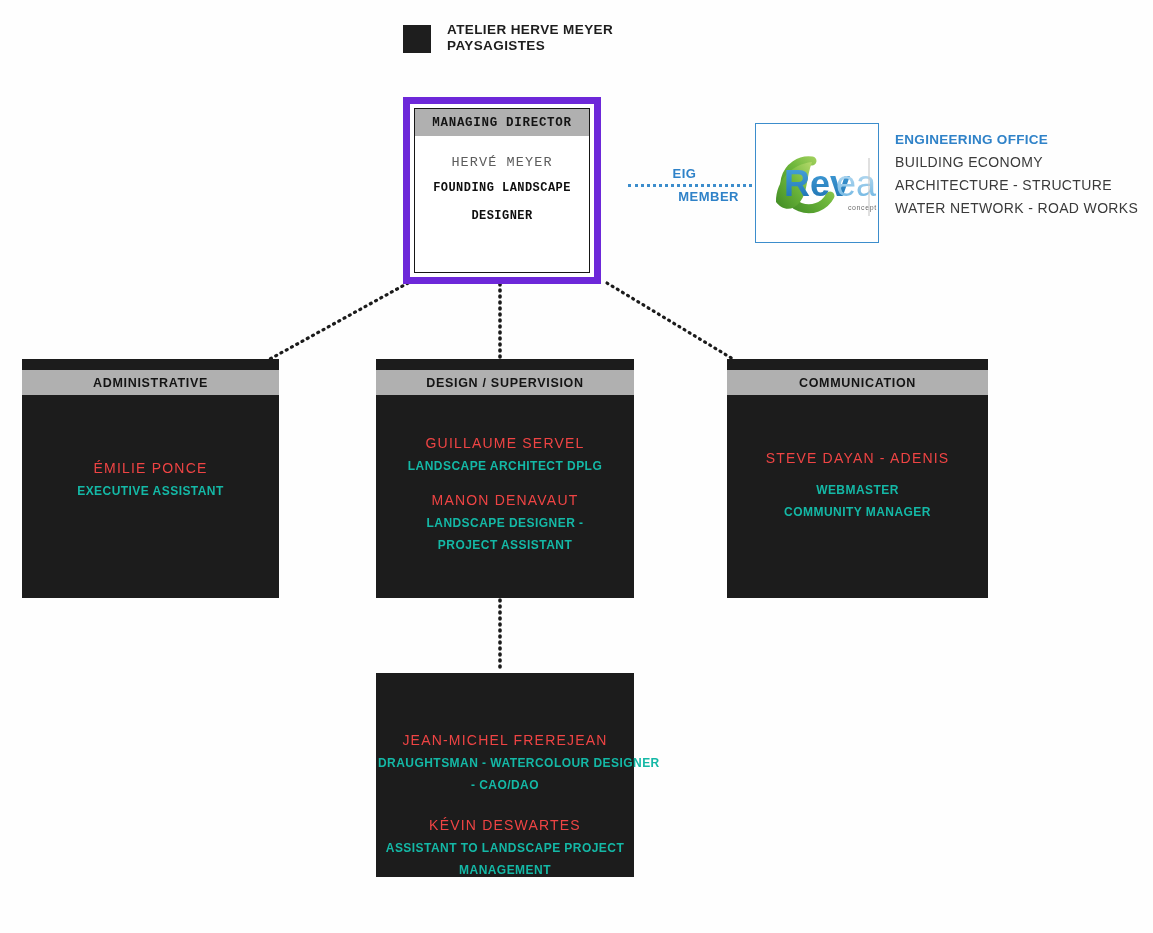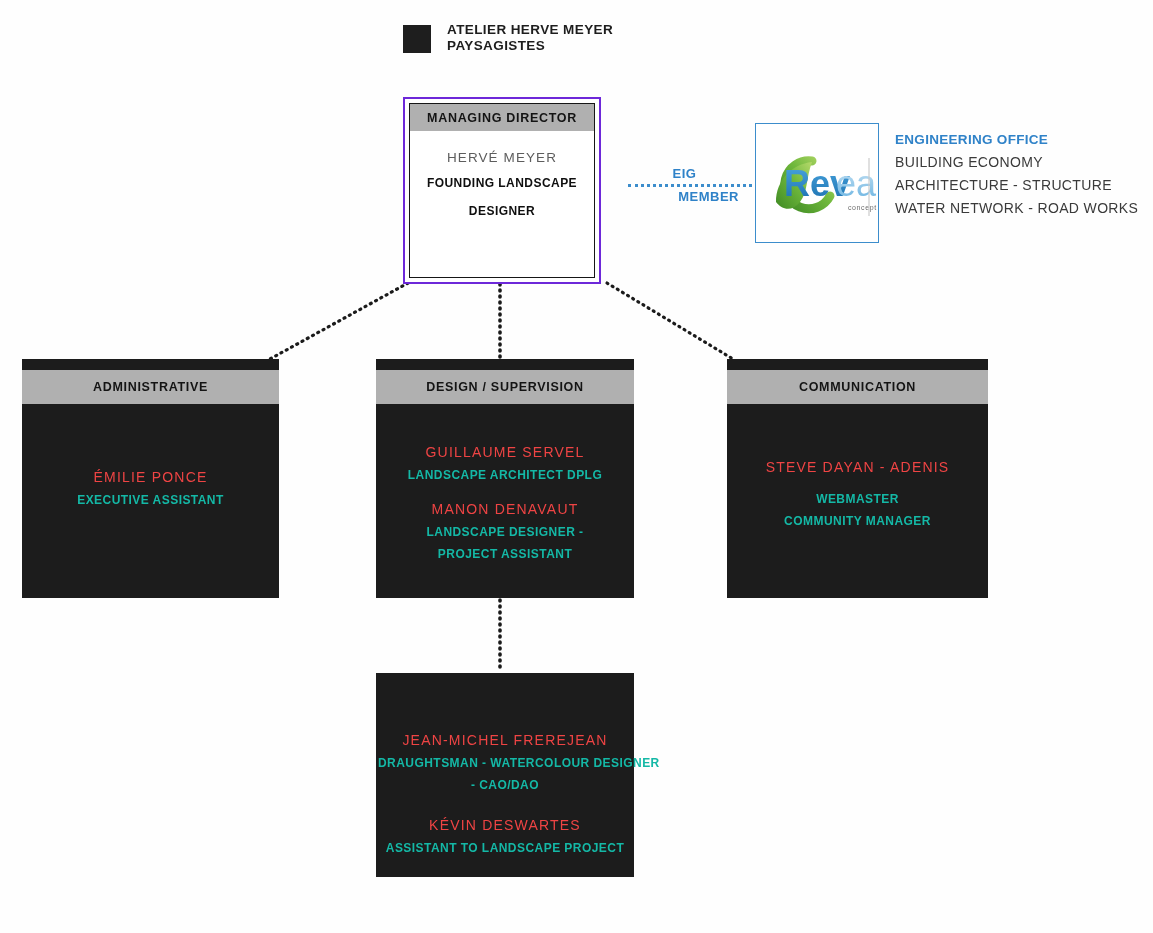--- a/index.html
+++ b/index.html
@@ -45,22 +45,23 @@
   }
 
   
   .director-box {
     position: absolute;
     left: 403px;
     top: 97px;
     width: 198px;
     height: 187px;
     background: #ffffff;
-    border: 2px solid #6d28d9;
+    border: 7px solid #6d28d9;
     box-sizing: border-box;
+    font-family: Liberation Mono, monospace;
   }
   .director-inner {
     position: absolute;
     left: 4px;
     top: 4px;
     right: 4px;
     bottom: 4px;
     border: 1px solid #161616;
     box-sizing: border-box;
     background: #ffffff;
@@ -167,21 +168,21 @@
   
   .dept {
     position: absolute;
     background: #1c1c1c;
   }
   .dept-strip {
     height: 11px;
     background: #1c1c1c;
   }
   .dept-header {
-    height: 34px;
+    height: 25px;
     background: #b0b0b0;
     display: flex;
     align-items: center;
     justify-content: center;
     font-size: 12.5px;
     font-weight: 700;
     letter-spacing: 0.7px;
     color: #141414;
   }
   .dept-body {
@@ -361,18 +362,19 @@
         <div class="name-light">JEAN-MICHEL FREREJEAN</div>
         <div class="role-stack">
           <div class="role-bold">DRAUGHTSMAN - WATERCOLOUR DESIGNER</div>
           <div class="role-bold">- CAO/DAO</div>
         </div>
       </div>
       <div class="person" style="margin-top:18px">
         <div class="name-light">KÉVIN DESWARTES</div>
         <div class="role-stack">
           <div class="role-bold">ASSISTANT TO LANDSCAPE PROJECT</div>
+          <div class="role-bold">MANAGEMENT</div>
         </div>
       </div>
     </div>
   </div>
 
 </div>
 
 </body></html>

